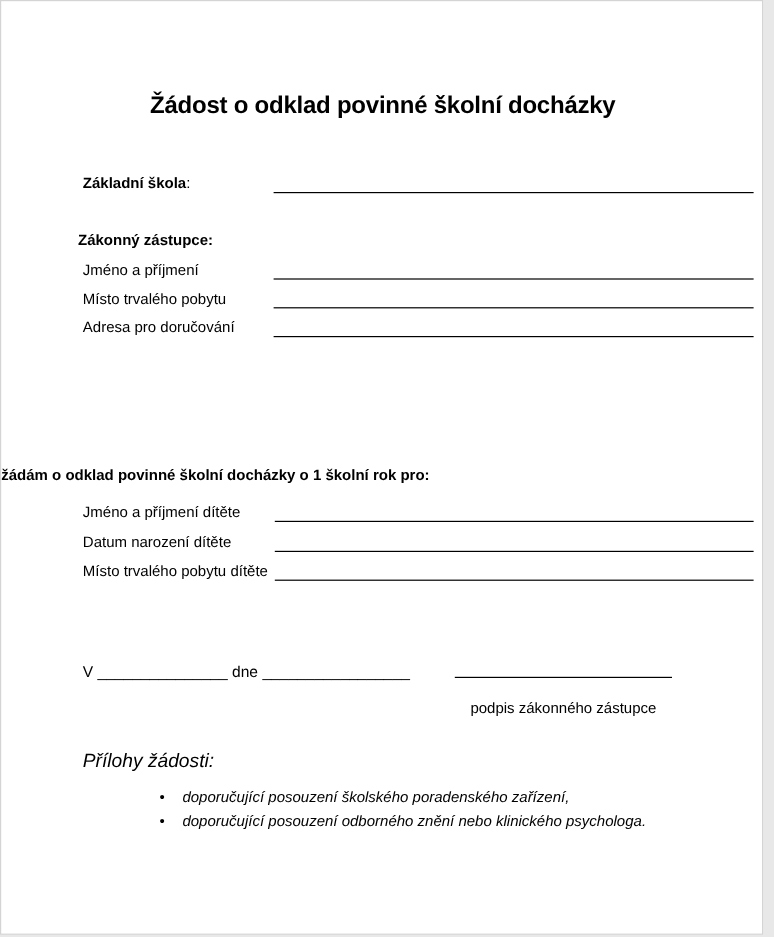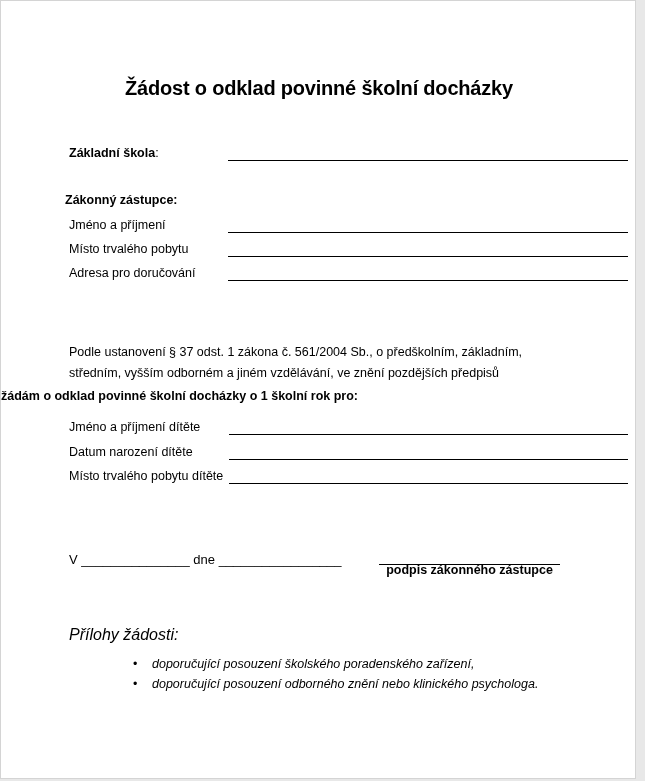--- a/index.html
+++ b/index.html
@@ -100,25 +100,24 @@
   .sig-place {
     position: absolute;
     left: 68px;
     top: 551px;
     font-size: 13px;
     white-space: nowrap;
   }
   .sig-caption {
     position: absolute;
     left: 378px;
-    top: 562px;
+    top: 582px;
     width: 181px;
     text-align: center;
     font-size: 12.5px;
-    font-weight: bold;
   }
 
   
   .attach-title {
     position: absolute;
     left: 68px;
     top: 625px;
     font-size: 16px;
     font-style: italic;
   }
@@ -169,21 +168,20 @@
     <span class="label">Jméno a příjmení</span>
     <span class="rule" style="left:159px; top:14px; width:400px;"></span>
   </div>
 
   <div class="row" style="top:265px;">
     <span class="label">Adresa pro doručování</span>
     <span class="rule" style="left:159px; top:14px; width:400px;"></span>
   </div>
 
 
-  <div class="legal">Podle ustanovení § 37 odst. 1 zákona č. 561/2004 Sb., o předškolním, základním, středním, vyšším odborném a jiném vzdělávání, ve znění pozdějších předpisů</div>
 
   <div class="request-line">žádám o odklad povinné školní docházky o 1 školní rok pro:</div>
 
   <div class="row" style="top:419px;text-decoration:underline;">
     <span class="label">Jméno a příjmení dítěte</span>
     <span class="rule" style="left:160px; top:14px; width:399px;"></span>
   </div>
 
   <div class="row" style="top:444px;">
     <span class="label">Datum narození dítěte</span>

